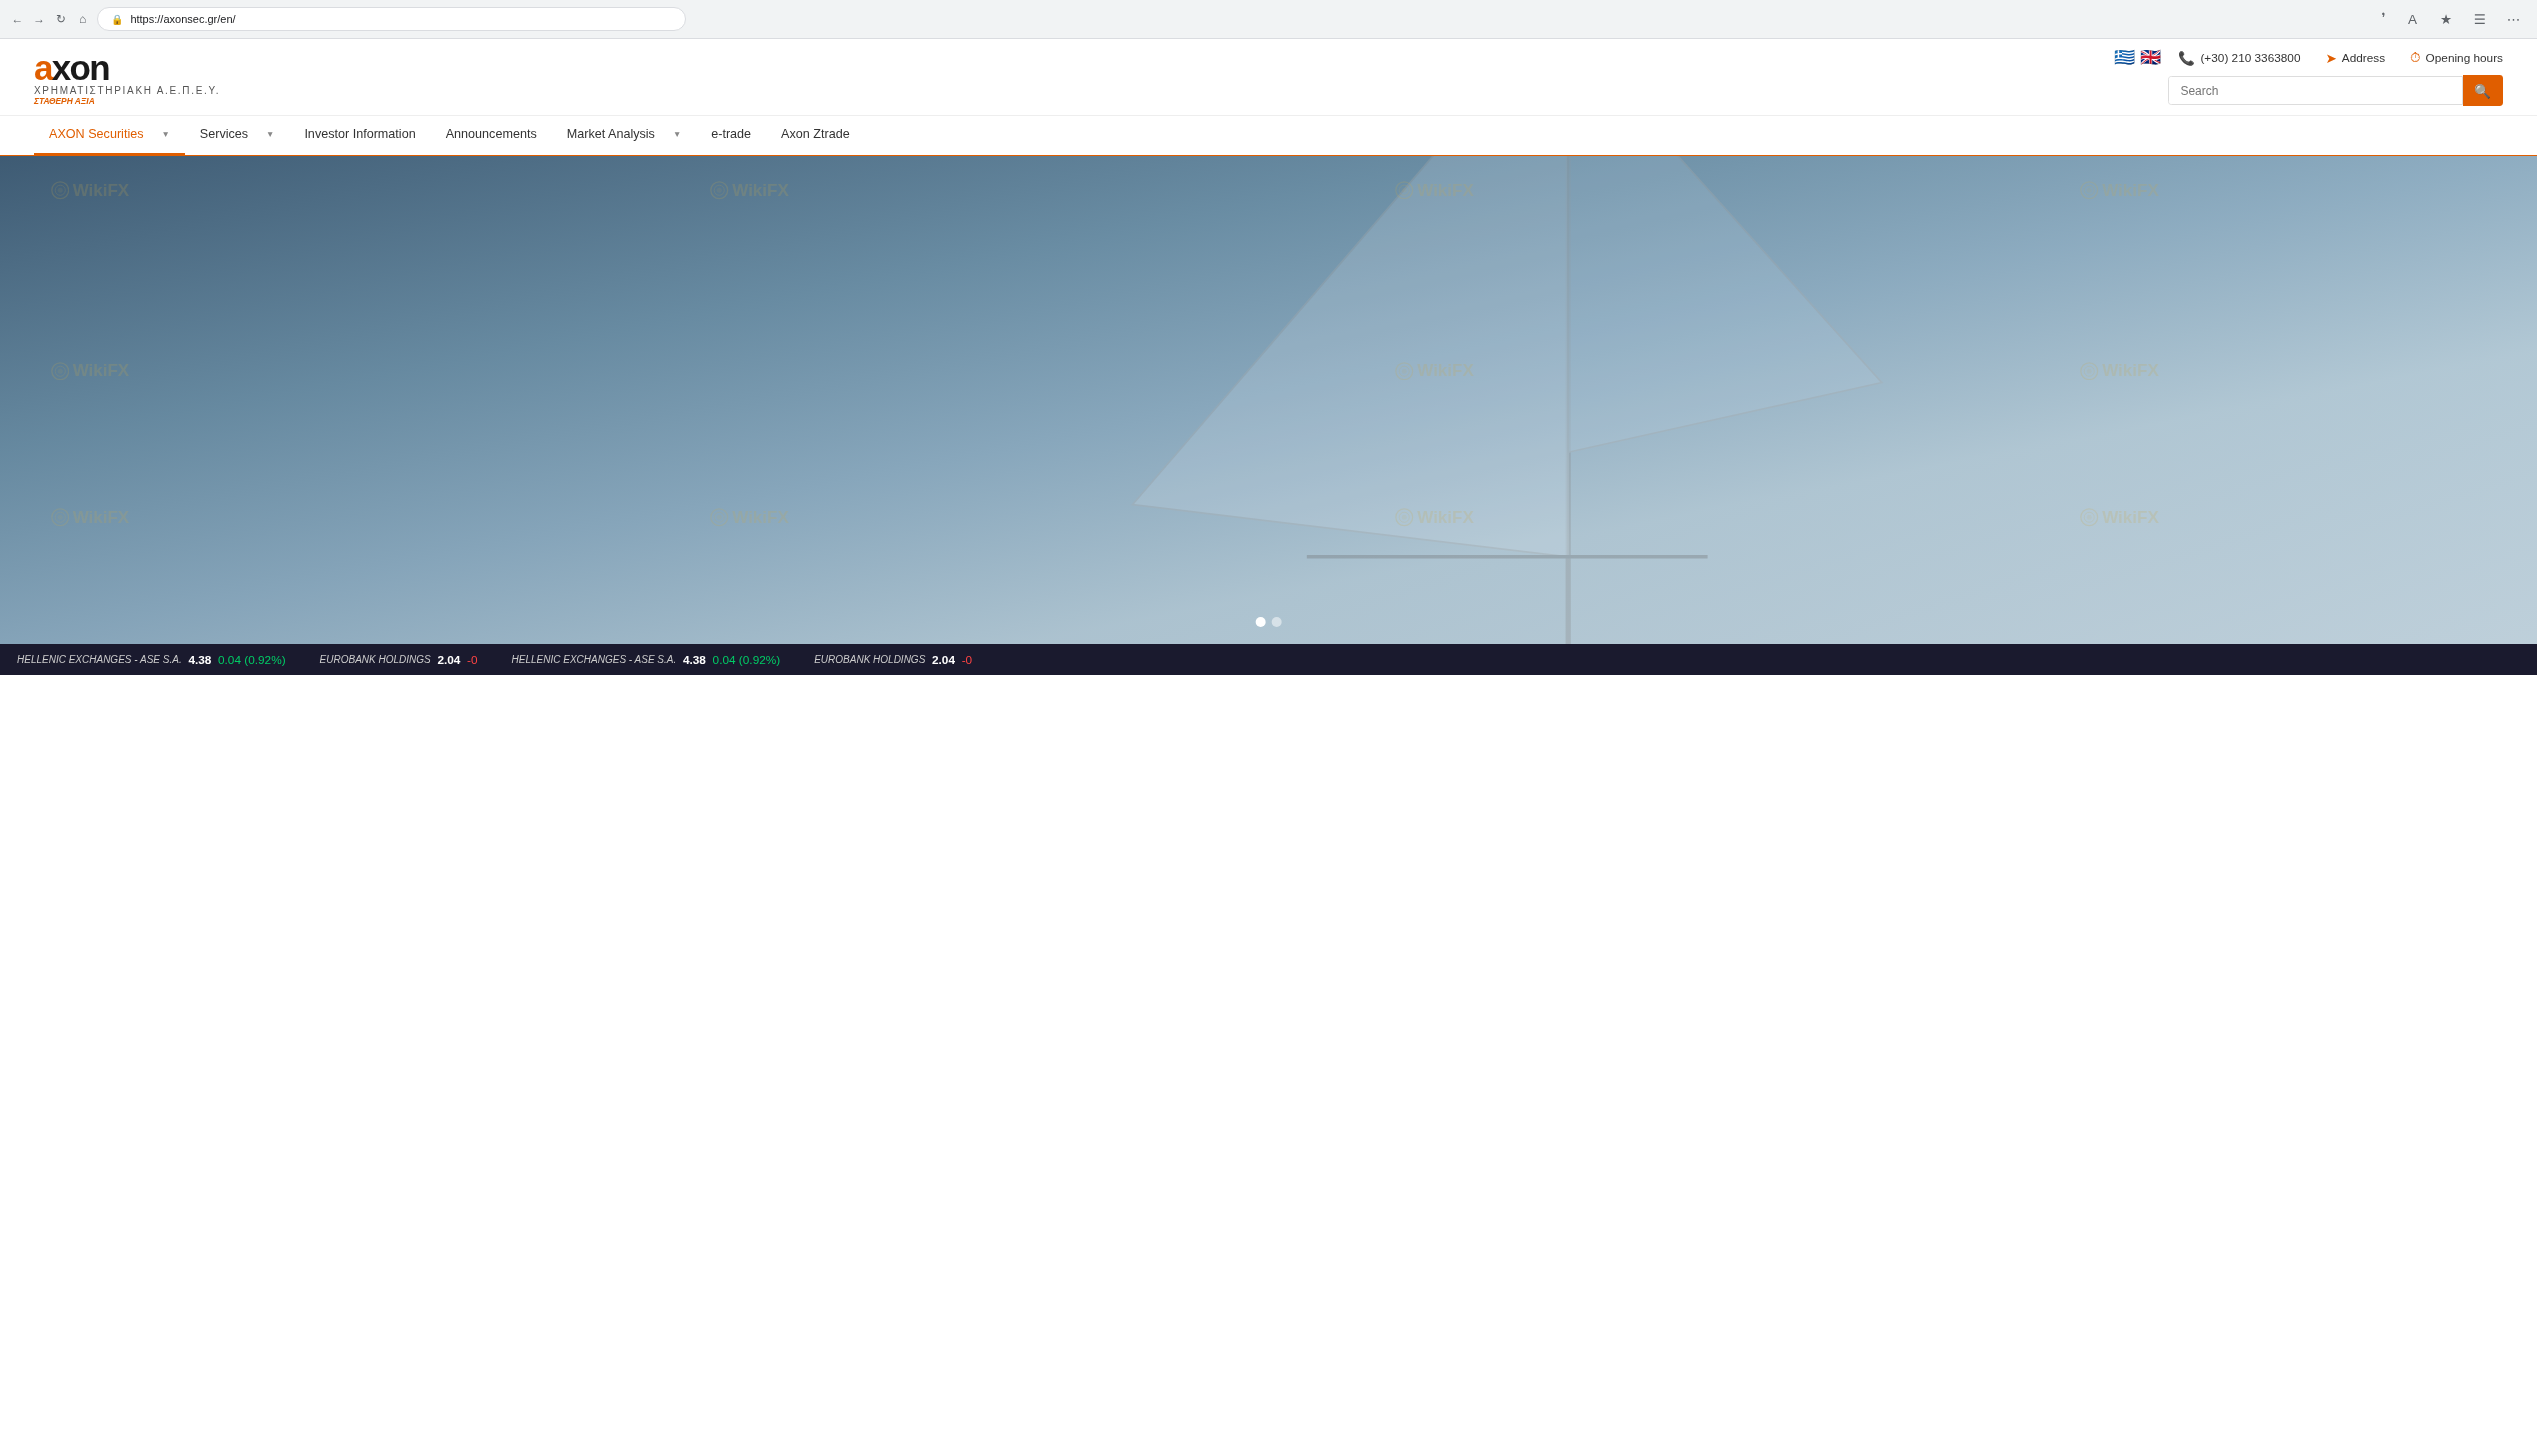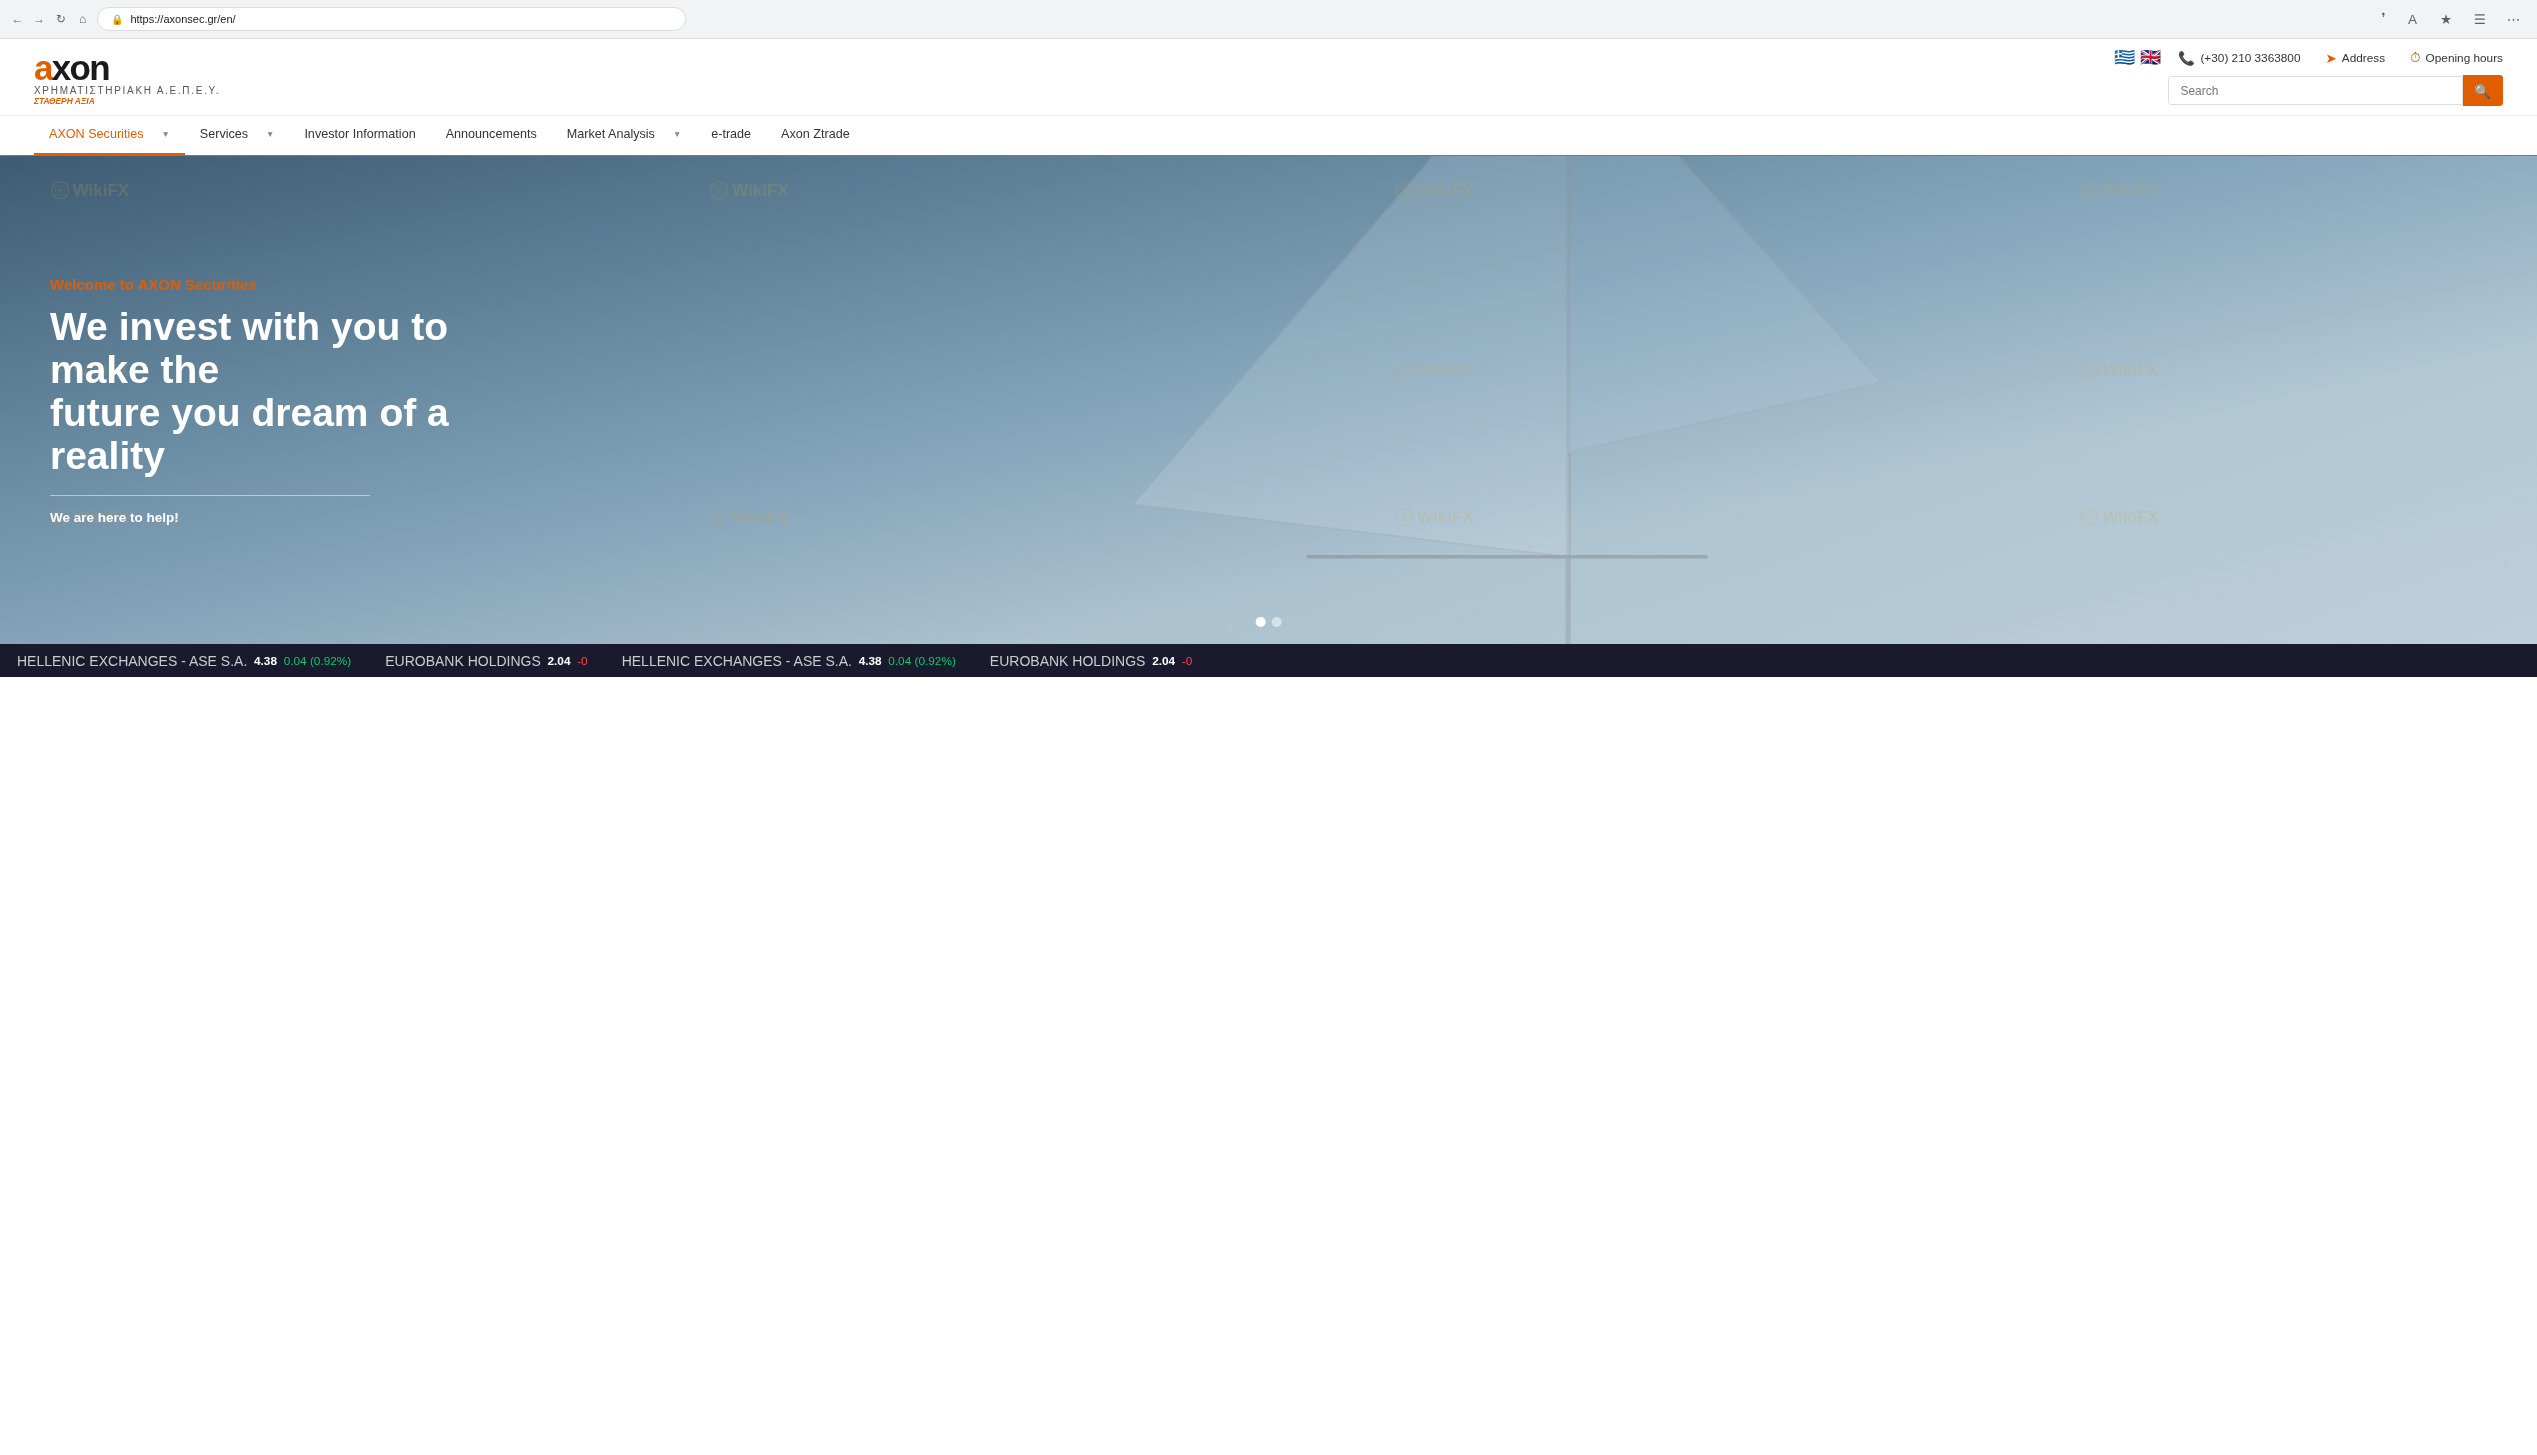--- a/index.html
+++ b/index.html
@@ -196,21 +196,21 @@
       background: #1a1a2e;
       color: #fff;
       padding: 8.4px 17px;
       display: flex;
       align-items: center;
       gap: 25px;
       overflow: hidden;
       font-size: 11.8px;
     }
     .ticker-item { display: flex; align-items: center; gap: 6.7px; white-space: nowrap; }
-    .ticker-name { color: #ccc; font-size: 14px; }
+    .ticker-name { color: #ccc; font-size: 10px; font-style: italic; }
     .ticker-price { color: #fff; font-weight: bold; }
     .ticker-change-up { color: #00cc66; }
     .ticker-change-down { color: #ff4444; }
 
     
     .ticker-scroll {
       display: flex;
       gap: 34px;
       animation: ticker-scroll 20s linear infinite;
     }
@@ -408,29 +408,20 @@
   </div>
   <div style="position:absolute;top:72%;left:82%;opacity:0.2;color:#c8a84b;font-size:17px;font-weight:bold;display:flex;align-items:center;gap:3.4px;pointer-events:none;">
     <svg width="18.5" height="18.5" viewBox="0 0 22 22">
         <circle cx="11" cy="11" r="10" stroke="#c8a84b" stroke-width="1.5" fill="none"></circle>
         <circle cx="11" cy="11" r="6" stroke="#c8a84b" stroke-width="1" fill="none"></circle>
         <circle cx="11" cy="11" r="3" fill="#c8a84b" opacity="0.5"></circle>
       </svg>
     WikiFX
   </div>
 
-  <div class="hero-content">
-    <div class="hero-tag">Welcome to AXON Securities</div>
-    <div class="hero-title">
-      <span>We invest with you to make the</span><br>
-      <span>future you dream of a reality</span>
-    </div>
-    <div class="hero-divider"></div>
-    <div class="hero-subtitle">We are here to help!</div>
-  </div>
 
   <div class="carousel-dots">
     <div class="dot active"></div>
     <div class="dot"></div>
   </div>
 </section>
 
 <div class="ticker-bar">
   <div class="ticker-scroll">
     <div class="ticker-item">

